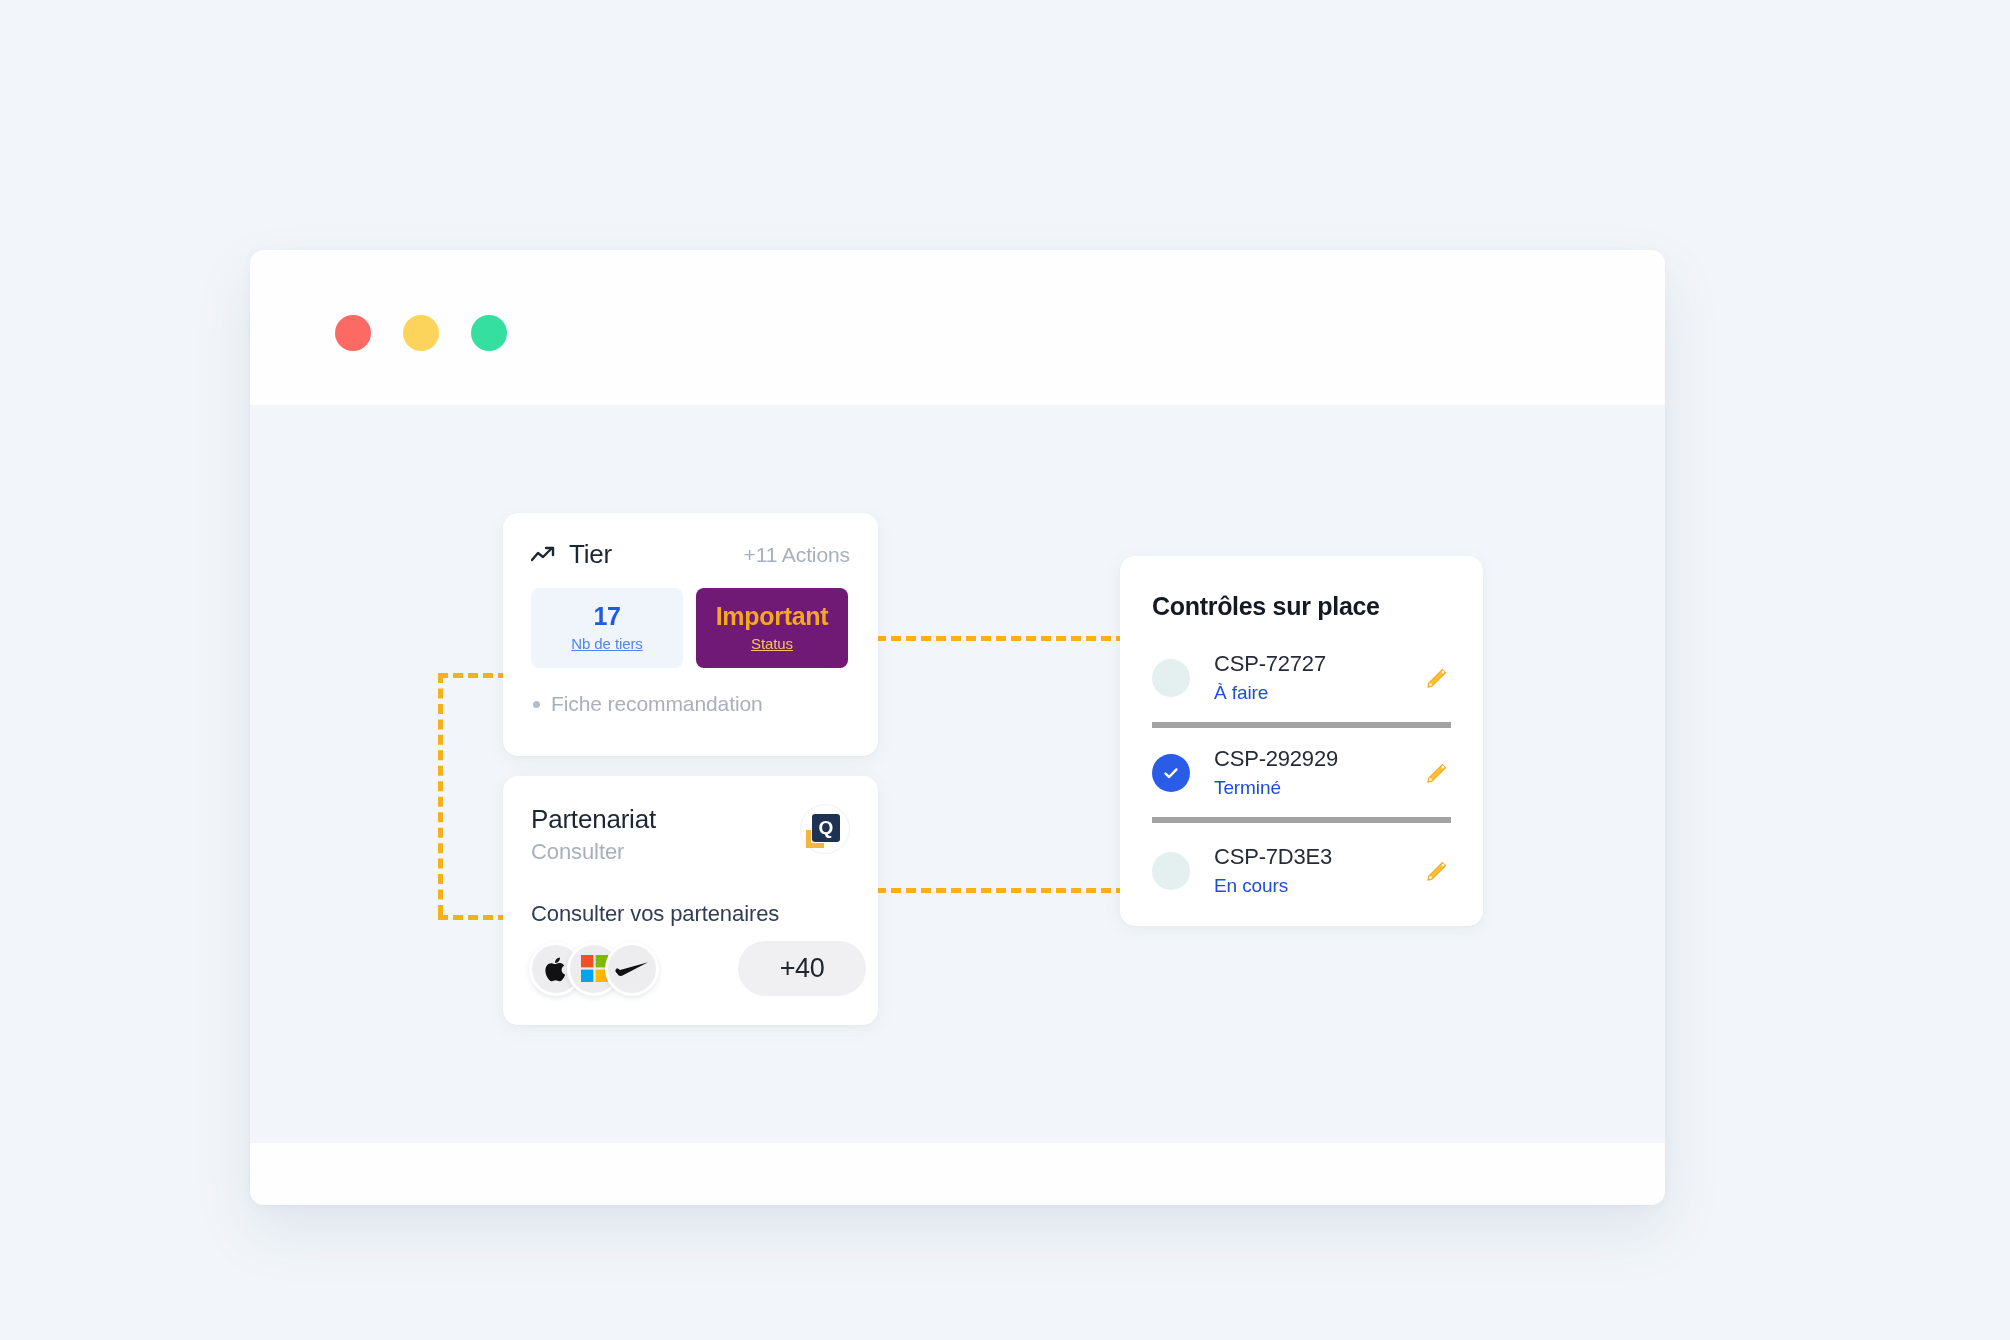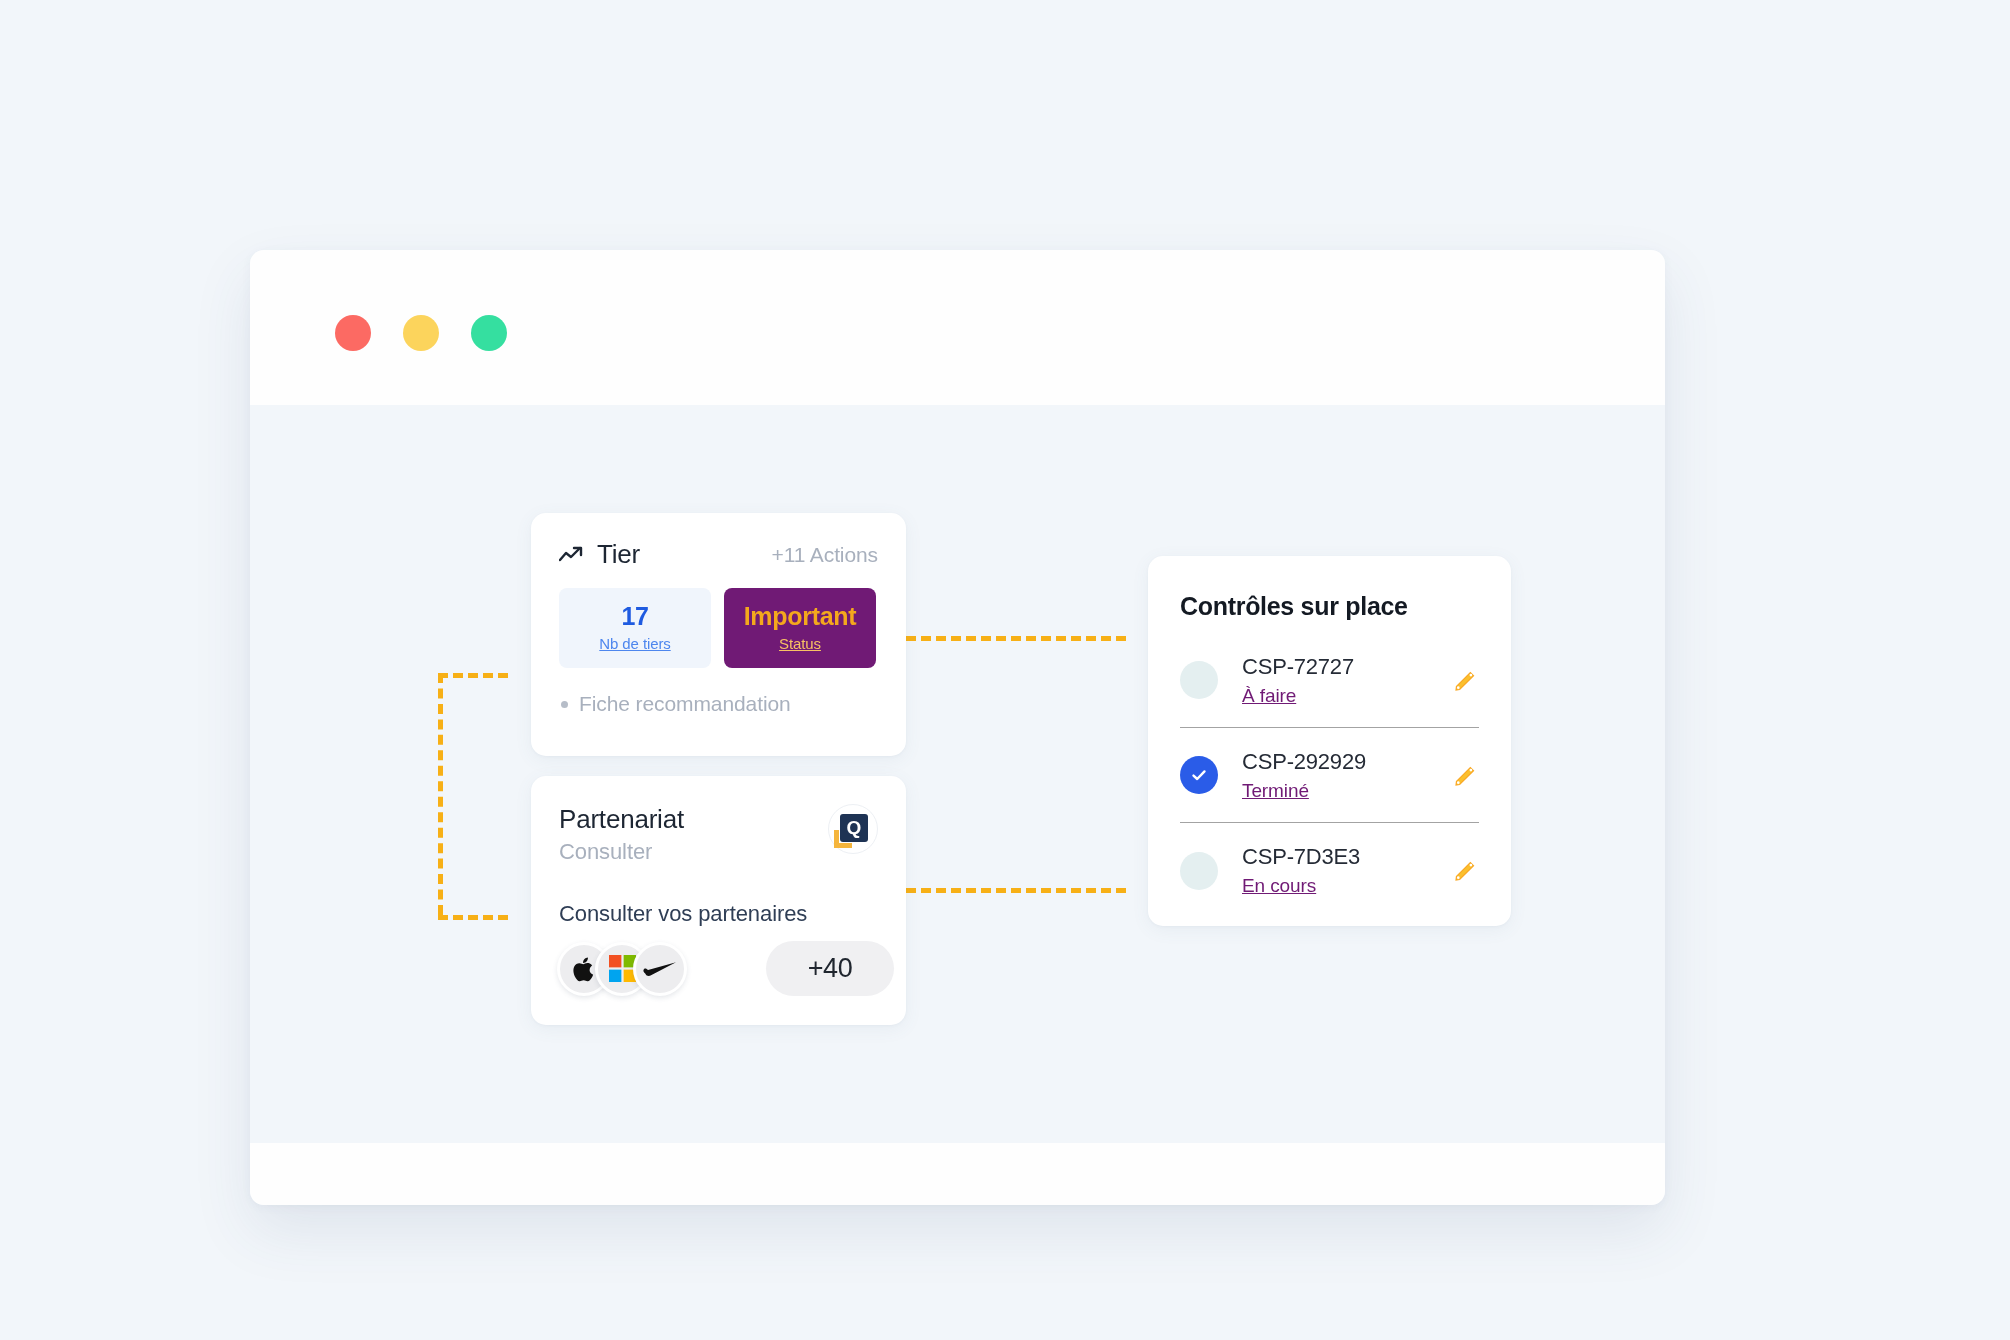--- a/index.html
+++ b/index.html
@@ -45,21 +45,20 @@
     position:absolute; width:0;
     border-left:5px dashed #F7B016;
   }
 
   
   .card {
     position:absolute;
     background:#FFFFFF;
     border-radius:15px;
     box-shadow:0 4px 18px rgba(90,110,140,.07), 0 1px 3px rgba(90,110,140,.05);
-    margin-left:28px;
   }
 
   
   #tier-card { left:503px; top:513px; width:375px; height:243px; }
   .tier-head {
     display:flex; align-items:center;
     padding:26px 28px 0 28px;
   }
   .trend-icon { width:26px; height:20px; margin-right:12px; flex:none; }
   .tier-title { font-size:26px; color:#1D2633; letter-spacing:-.2px; }
@@ -132,32 +131,32 @@
 
   
   #ctrl-card { left:1120px; top:556px; width:363px; height:370px; }
   .ctrl-title {
     padding:36px 0 0 32px;
     font-size:25px; font-weight:bold; color:#141A23; letter-spacing:-.3px;
   }
   .ctrl-list { padding:0 32px; margin-top:12px; }
   .ctrl-row {
     display:flex; align-items:center; height:95px;
-    border-bottom:1px solid #a3a3a3;
+    border-bottom:6px solid #a3a3a3;
   }
   .ctrl-row:last-child { border-bottom:none; }
   .circle { width:38px; height:38px; border-radius:50%; flex:none; }
   .circle.empty { background:#E4EFF0; }
   .circle.done {
     background:#2A5CE8;
     display:flex; align-items:center; justify-content:center;
   }
   .ctrl-txt { margin-left:24px; }
   .ctrl-name { font-size:22px; color:#252B36; letter-spacing:-.2px; }
-  .ctrl-state { font-size:19px; color:#701a75; margin-top:5px; letter-spacing:-.1px;text-decoration:underline; }
+  .ctrl-state { font-size:19px; color:#1d4ed8; margin-top:5px; letter-spacing:-.1px; }
   .pencil { margin-left:auto; width:27px; height:27px; flex:none; cursor:pointer; }
 </style>
 </head>
 <body>
 
 <div id="stage">
 
   <div class="window">
 
     <div class="titlebar">

